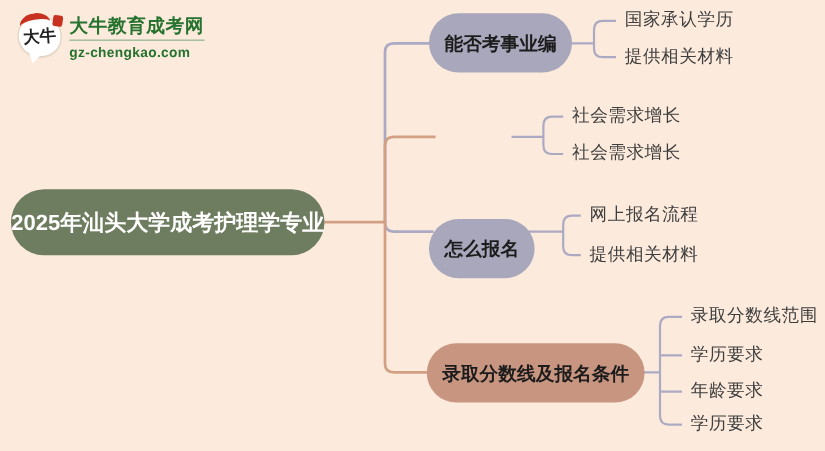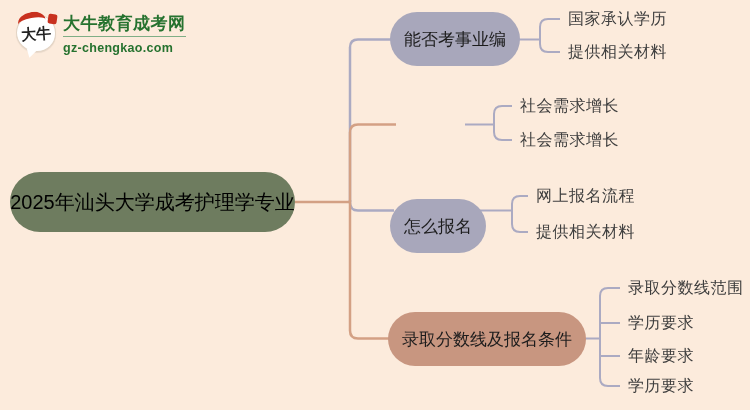--- a/index.html
+++ b/index.html
@@ -53,25 +53,25 @@
   }
   .site-url{color:var(--logo-green);font-weight:bold;font-size:12.5px;margin-top:4px;letter-spacing:.3px;}
 
   
   svg.links{position:absolute;left:0;top:0;z-index:1;}
 
   
   .node{
     position:absolute;z-index:2;box-sizing:border-box;
     display:flex;align-items:center;justify-content:center;
-    font-weight:normal;color:var(--node-text);white-space:nowrap;
+    font-weight:bold;color:var(--node-text);white-space:nowrap;
   }
   .root{
     left:10px;top:172px;width:285px;height:60px;border-radius:30px;
-    background:var(--root-green);color:#000000;font-size:20px;
+    background:var(--root-green);color:#ffffff;font-size:20px;
   }
   .branch{height:54px;border-radius:27px;padding:0 14px;font-size:17px;}
   .gray{background:var(--node-gray);}
   .salmon{background:var(--node-salmon);}
   .b1{left:390px;top:12px;}
   .b2{left:392px;top:98px;}
   .b3{left:390px;top:183px;margin-top:16px;}
   .b4{left:388px;top:312px;}
 
   

